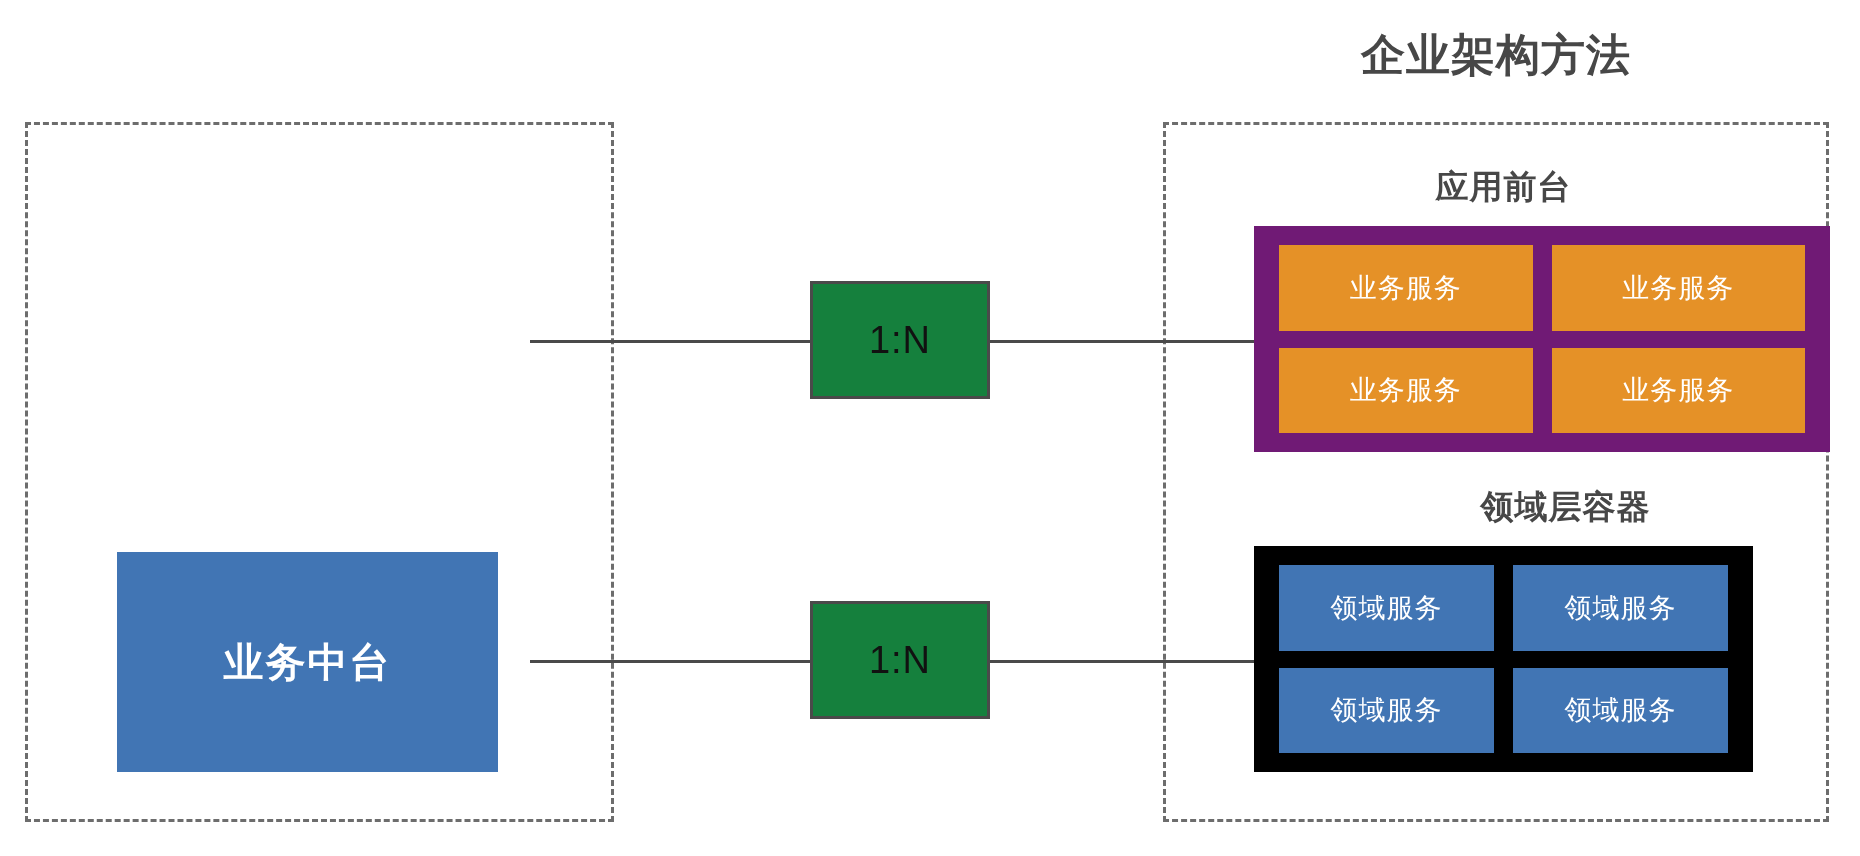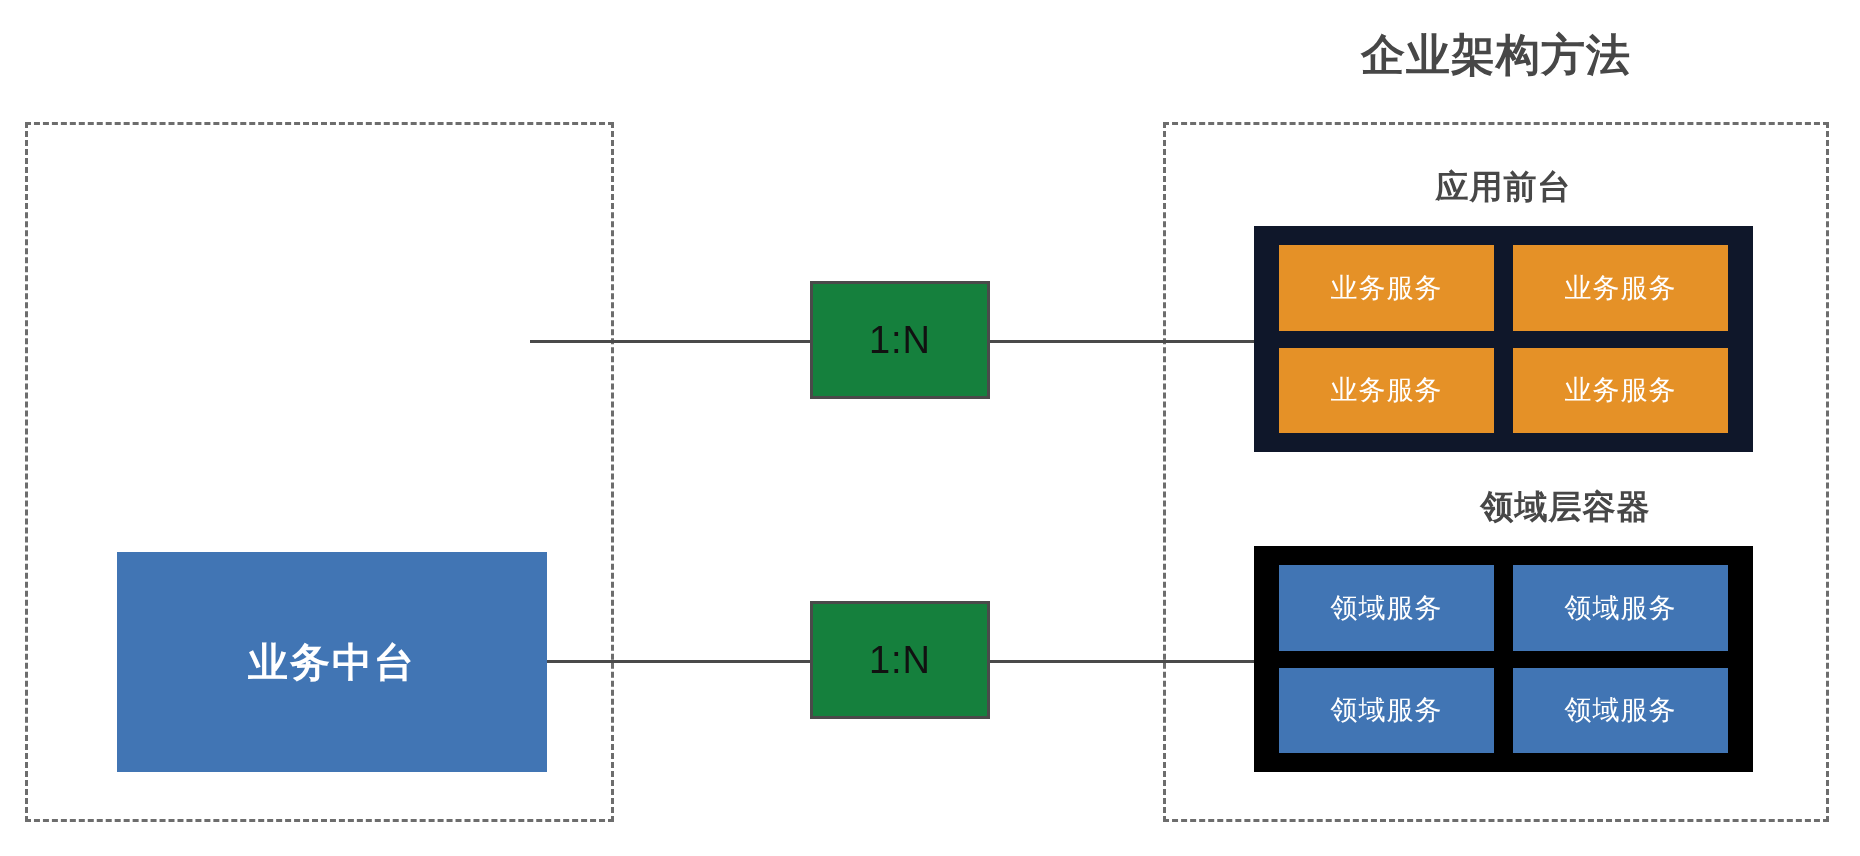--- a/index.html
+++ b/index.html
@@ -49,21 +49,21 @@
     align-items: center;
     justify-content: center;
     color: #ffffff;
     font-size: 40px;
     font-weight: bold;
     letter-spacing: 2px;
     box-sizing: border-box;
     white-space: nowrap;
   }
   #block-frontend { left: 117px; top: 232px; width: 413px; height: 220px; background: #E3952A; }
-  #block-midend   { left: 117px; top: 552px; width: 430px; height: 220px; background: #4175B4; }
+  #block-midend   { left: 117px; top: 552px; width: 381px; height: 220px; background: #4175B4; }
 
   
   .conn-line {
     position: absolute;
     height: 3px;
     background: #4a4a4a;
   }
   #line-a1 { left: 530px;  top: 340px; width: 280px; }
   #line-a2 { left: 988px;  top: 340px; width: 277px; }
   #line-b1 { left: 530px;  top: 660px; width: 280px; }
@@ -103,22 +103,22 @@
   .service-container {
     position: absolute;
     display: grid;
     grid-template-columns: 1fr 1fr;
     grid-template-rows: 1fr 1fr;
     column-gap: 19px;
     row-gap: 17px;
     box-sizing: border-box;
   }
   #container-app {
-    left: 1254px; top: 226px; width: 499px; height: 226px;
-    background: #0f172a;
+    left: 1254px; top: 226px; width: 576px; height: 226px;
+    background: #701a75;
     padding: 19px 25px;
   }
   #container-domain {
     left: 1254px; top: 546px; width: 499px; height: 226px;
     background: #000000;
     padding: 19px 25px;
   }
   .service-cell {
     display: flex;
     align-items: center;

